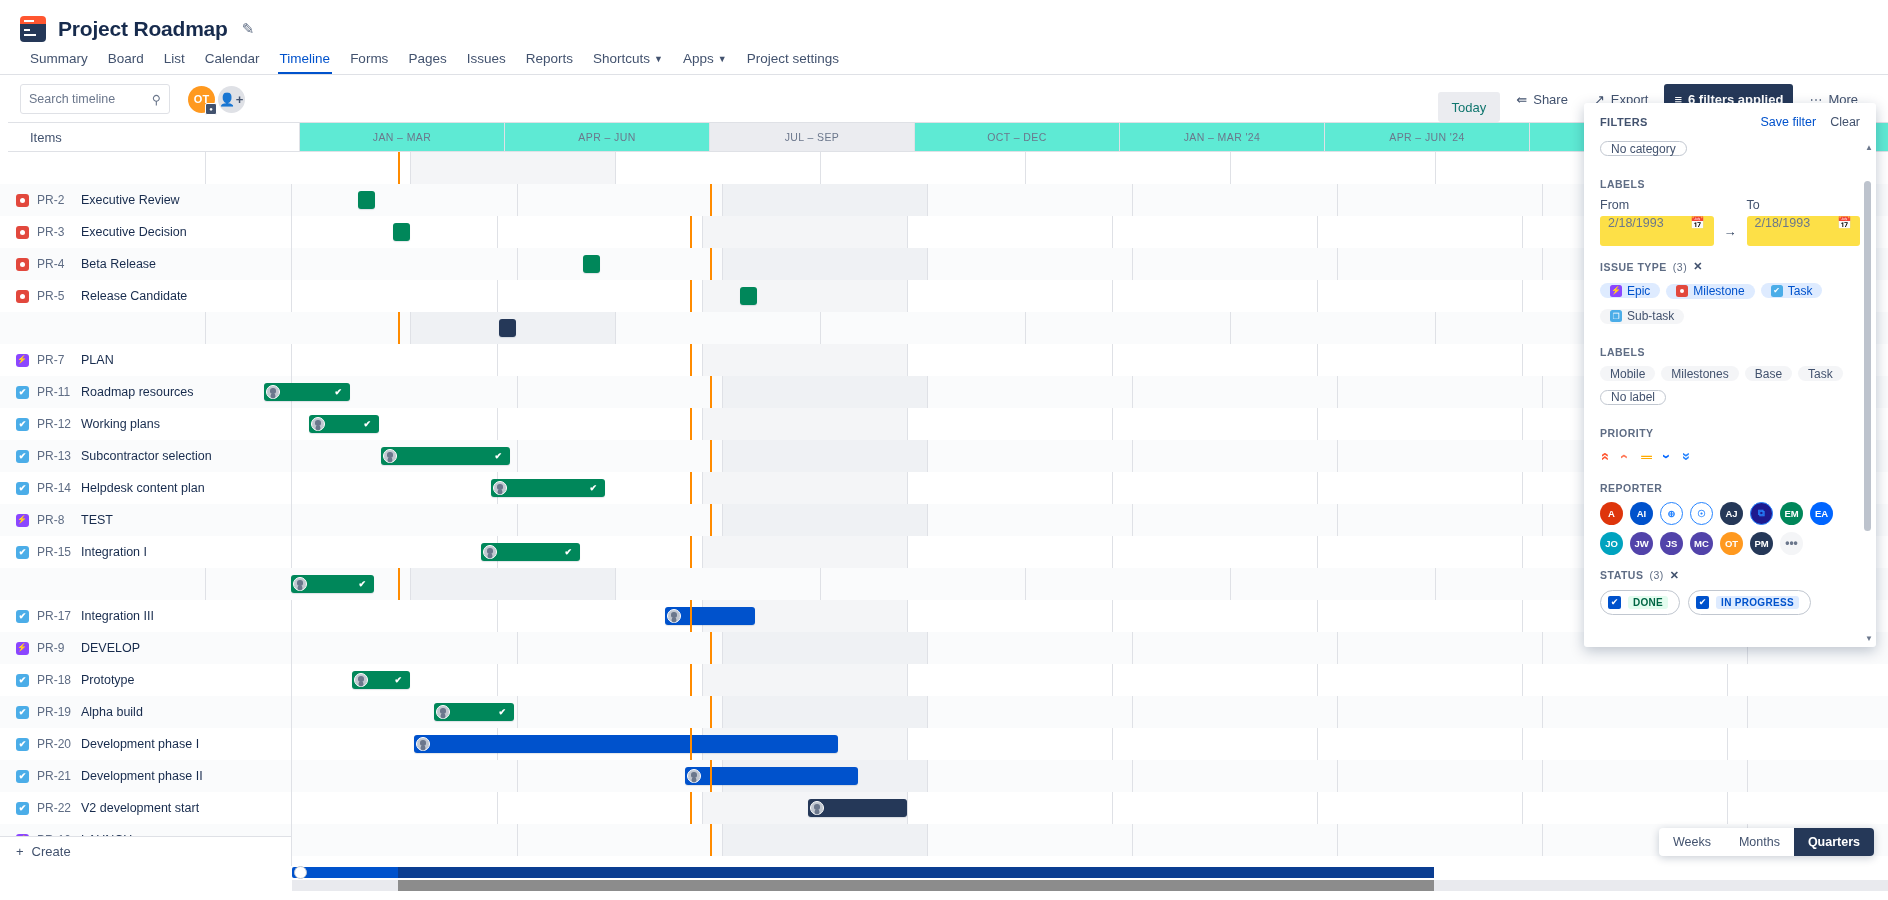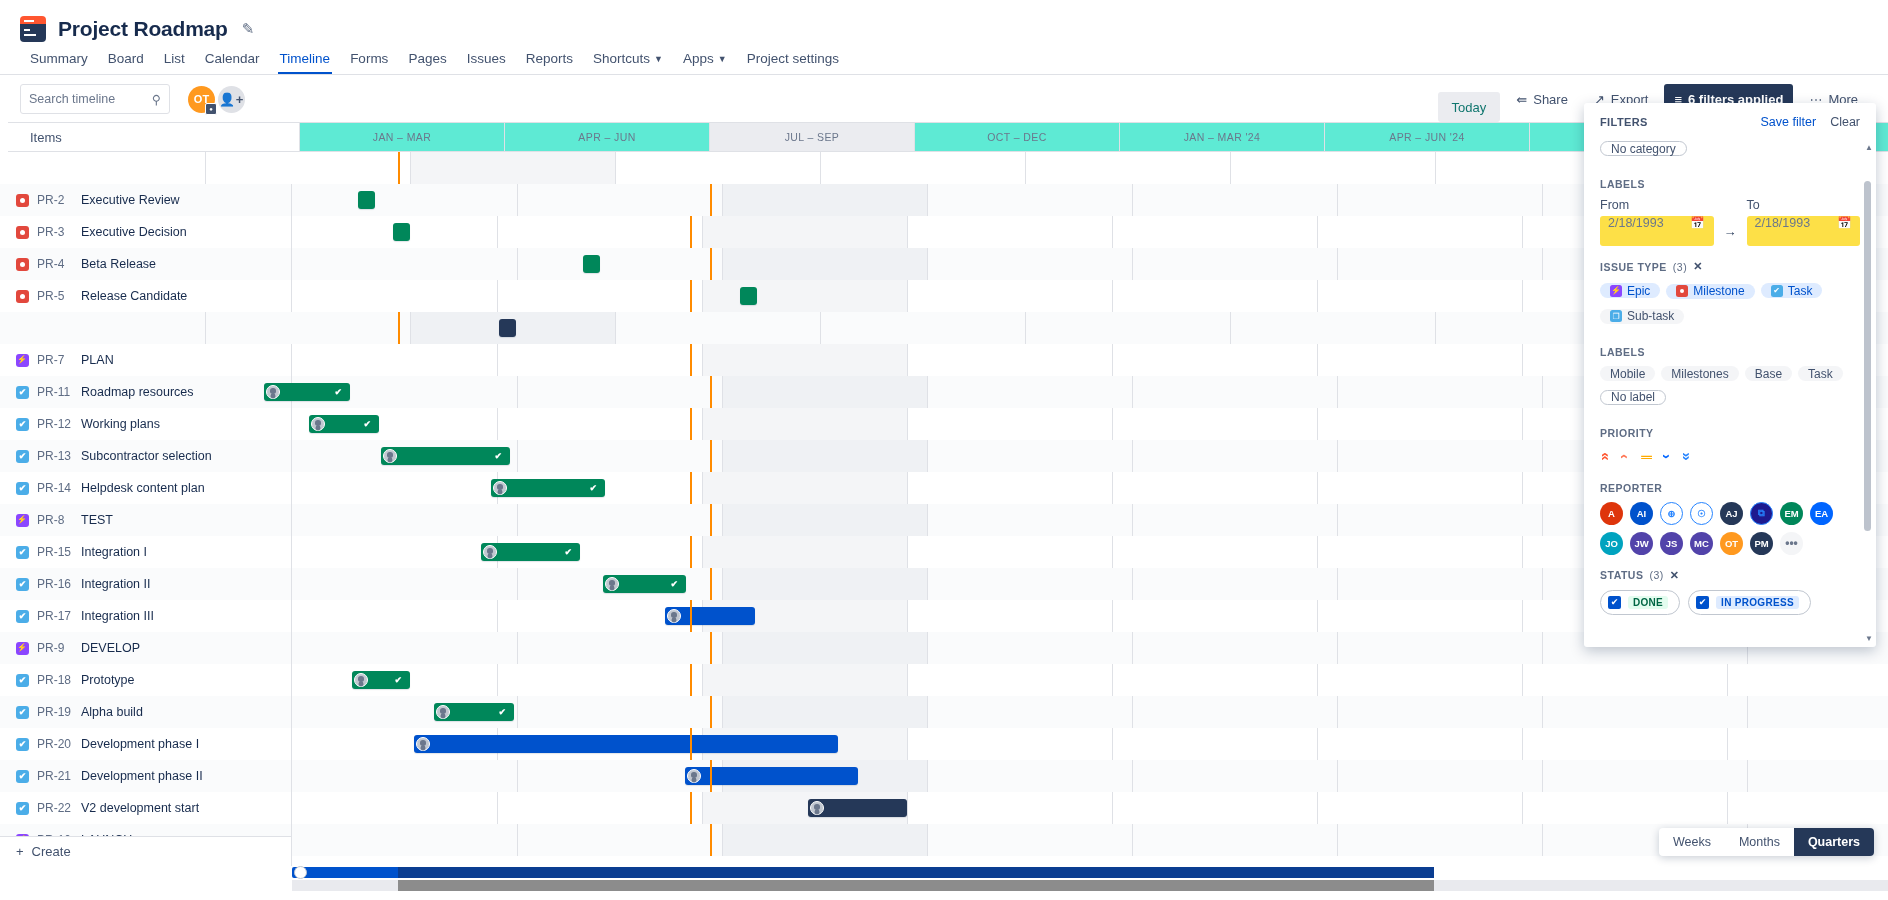--- a/index.html
+++ b/index.html
@@ -554,25 +554,20 @@
               <div class="vline" style="left: 1435px;"></div>
             </div>
             <div class="today-line" style="left: 398px;"></div>
             <div class="bar green" style="left: 189px; width: 99px;">
               <div class="bav"></div>
               <div class="bchk">✔</div>
             </div>
           </div>
         </div>
         <div class="row alt">
-          <div class="row-left">
-            <span class="itype task"></span>
-            <span class="key">PR-16</span>
-            <span class="summ">Integration II</span>
-          </div>
           <div class="row-right">
             <div class="vgrid">
               <div class="curshade" style="left: 410px;"></div>
               <div class="vline" style="left: 205px;"></div>
               <div class="vline" style="left: 410px;"></div>
               <div class="vline" style="left: 615px;"></div>
               <div class="vline" style="left: 820px;"></div>
               <div class="vline" style="left: 1025px;"></div>
               <div class="vline" style="left: 1230px;"></div>
               <div class="vline" style="left: 1435px;"></div>

